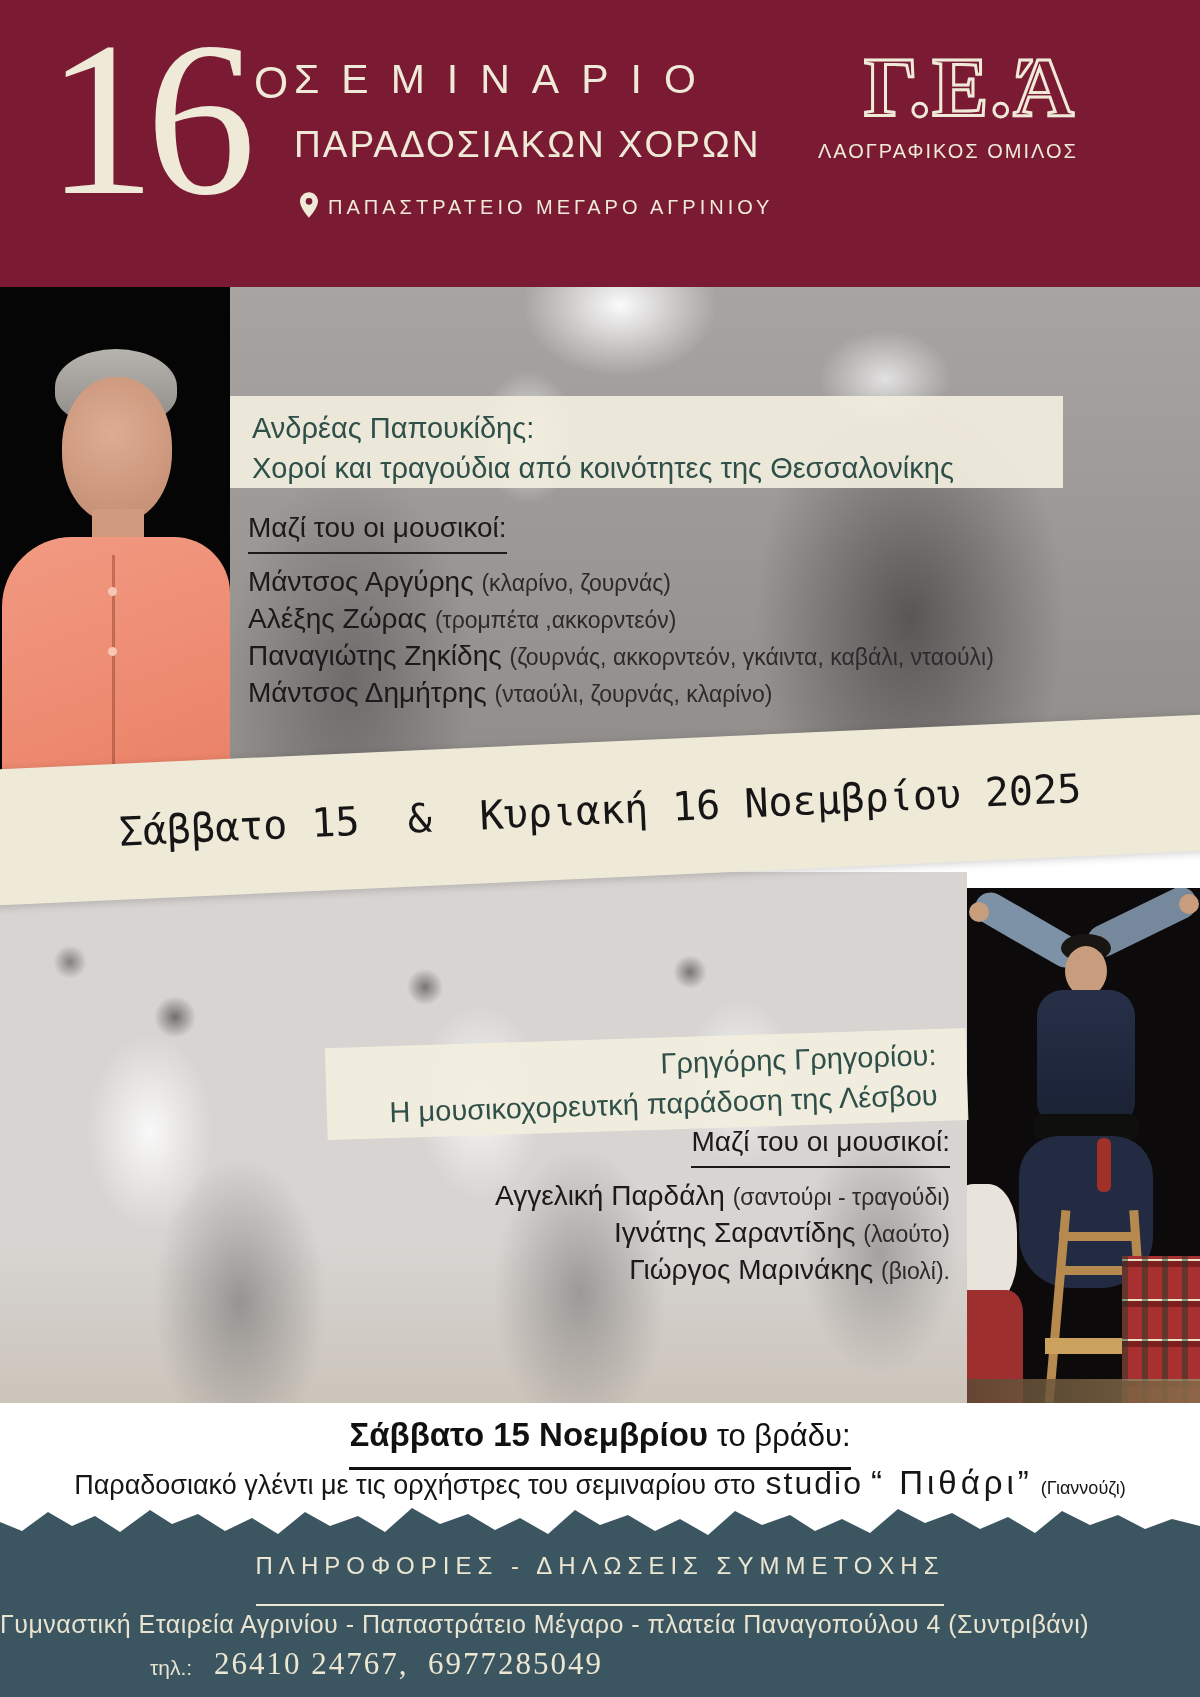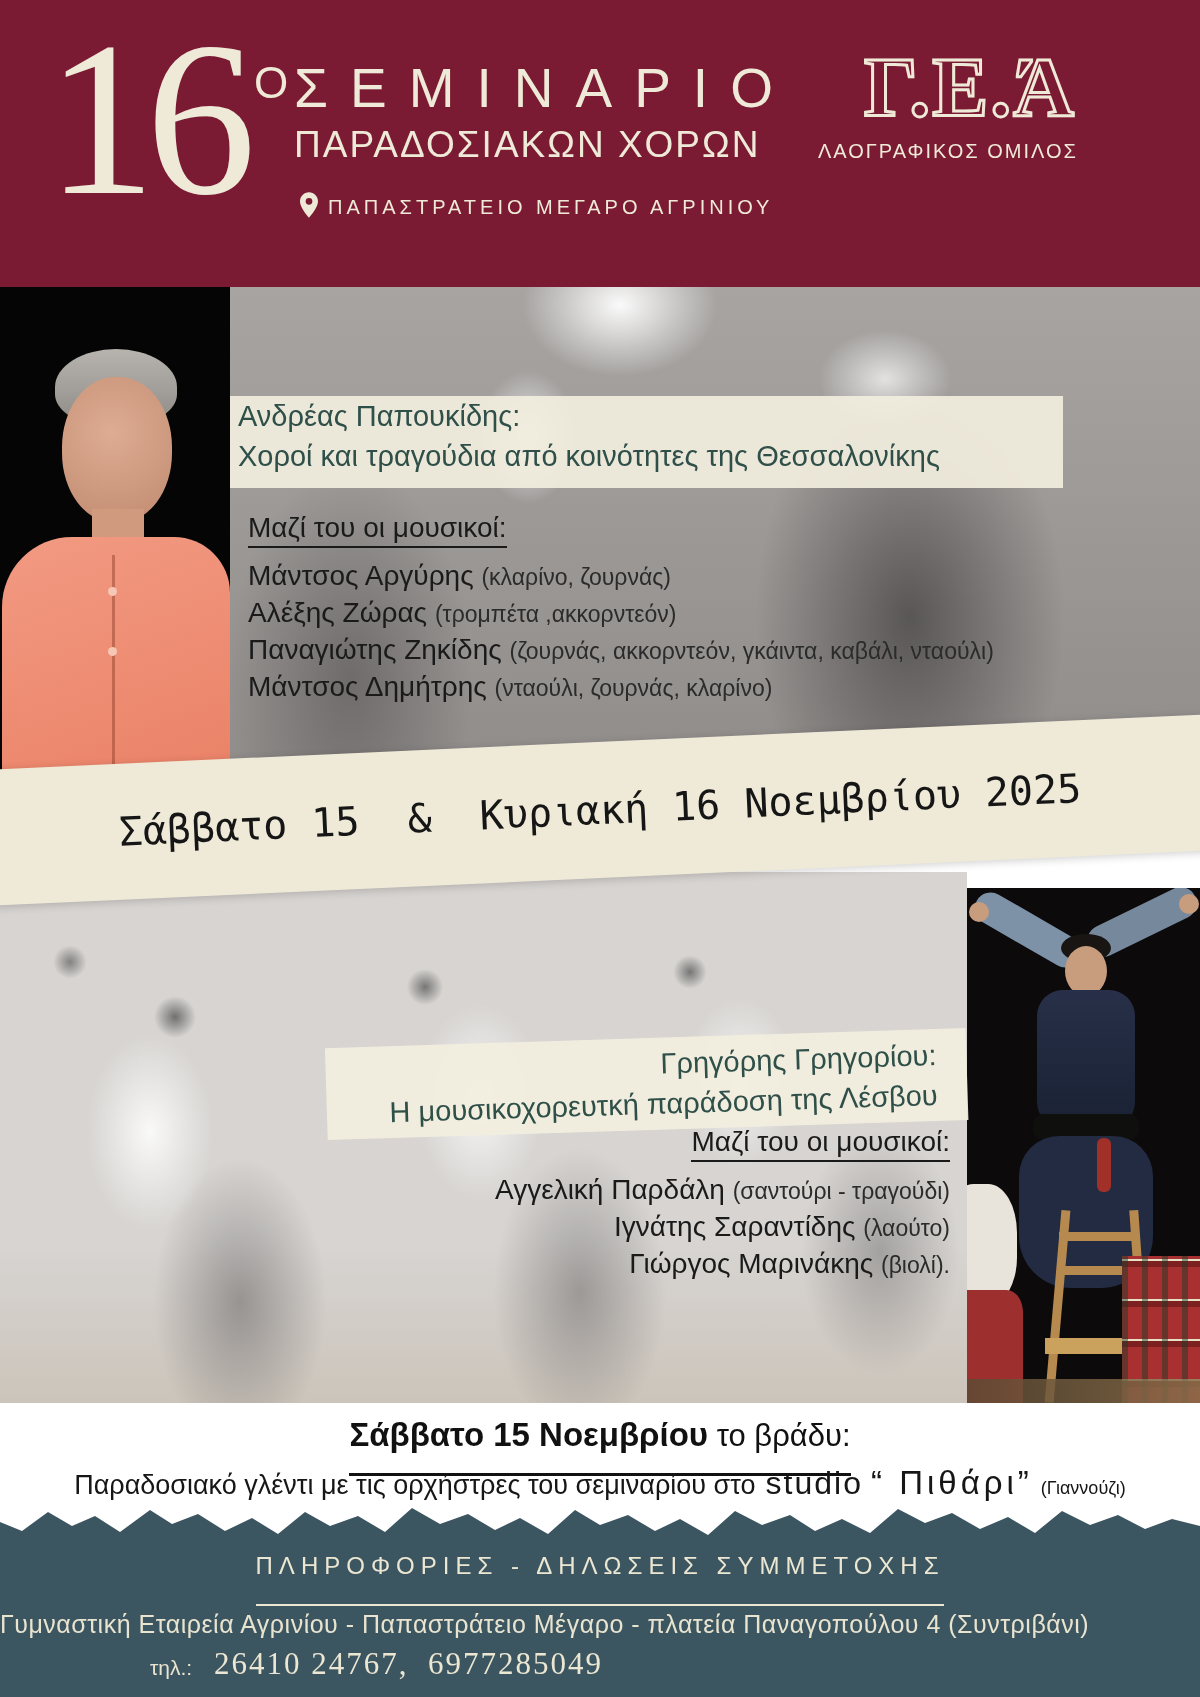--- a/index.html
+++ b/index.html
@@ -7,21 +7,21 @@
   }
   html,body{margin:0;padding:0;background:#e8e8e8;}
   .poster{position:relative;width:1200px;height:1697px;margin:0 auto;background:#ffffff;
           overflow:hidden;font-family:"Liberation Sans",sans-serif;}
 
   
   .hdr{position:absolute;left:0;top:0;width:1200px;height:287px;background:var(--maroon);}
   .n16{position:absolute;left:46px;top:4px;font-family:"Liberation Serif",serif;
        font-size:220px;line-height:1.05;color:var(--cream);letter-spacing:-10px;}
   .ord{position:absolute;left:254px;top:58px;font-size:44px;color:var(--cream);}
-  .t1{position:absolute;left:294px;top:56px;font-size:55px;letter-spacing:22px;color:var(--cream);white-space:nowrap;}
+  .t1{position:absolute;left:294px;top:56px;font-size:41px;letter-spacing:22px;color:var(--cream);white-space:nowrap;}
   .t2{position:absolute;left:294px;top:124px;font-size:37px;letter-spacing:2px;color:var(--cream);white-space:nowrap;}
   .loc{position:absolute;left:300px;top:192px;display:flex;align-items:center;gap:10px;color:var(--cream);}
   .loc-text{font-size:20px;letter-spacing:4px;white-space:nowrap;}
   .logo{position:absolute;left:818px;top:44px;width:304px;}
   .logo-sub{font-size:20px;letter-spacing:2px;color:var(--cream);margin-top:0px;white-space:nowrap;}
 
   
   .portrait{position:absolute;left:0;top:287px;width:230px;height:523px;background:#050505;overflow:hidden;z-index:1;}
   .p-hair{position:absolute;left:55px;top:62px;width:122px;height:76px;border-radius:55% 55% 45% 45%;
           background:linear-gradient(180deg,#b7b4af,#8f8c88);}
@@ -38,25 +38,25 @@
     background-image:
       radial-gradient(ellipse 150px 110px at 390px 18px, rgba(255,255,255,.95), rgba(255,255,255,0) 65%),
       radial-gradient(ellipse 70px 95px at 298px 150px, rgba(246,246,246,.85), rgba(255,255,255,0) 70%),
       radial-gradient(ellipse 95px 70px at 655px 92px, rgba(242,242,242,.8), rgba(255,255,255,0) 70%),
       radial-gradient(ellipse 215px 330px at 680px 330px, rgba(28,24,26,.5), rgba(0,0,0,0) 72%),
       radial-gradient(ellipse 170px 290px at 120px 390px, rgba(40,36,38,.35), rgba(0,0,0,0) 72%),
       linear-gradient(180deg,#a7a4a2,#8e8b89);}
 
   .band1{position:absolute;left:230px;top:396px;width:833px;height:92px;box-sizing:border-box;
          background:rgba(241,237,222,.93);color:var(--teal);z-index:3;
-         display:flex;flex-direction:column;justify-content:flex-start;padding-left:8px;}
+         display:flex;flex-direction:column;justify-content:flex-end;padding-left:22px;}
   .band-line{font-size:29px;line-height:40px;white-space:nowrap;}
 
   .mus1{position:absolute;left:248px;top:512px;z-index:3;color:var(--ink);}
-  .mus-h{display:inline-block;font-size:28px;border-bottom:2px solid #1a1a1a;padding-bottom:2px;margin-bottom:10px;}
+  .mus-h{display:inline-block;font-size:28px;border-bottom:2px solid #1a1a1a;padding-bottom:8px;margin-bottom:10px;}
   .mus-line{font-size:28px;line-height:35px;white-space:nowrap;}
   .inst{font-size:23px;color:#2b2b2b;}
 
   
   .dateband{position:absolute;left:-30px;top:742px;width:1260px;height:136px;background:var(--cream);
             transform:rotate(-2.6deg);z-index:6;display:flex;align-items:center;justify-content:center;
             box-shadow:0 2px 8px rgba(0,0,0,.18);}
   .dateband span{font-family:"DejaVu Sans Mono",monospace;font-size:40px;color:#161616;white-space:pre;}
 
   
@@ -105,21 +105,21 @@
   .band2{position:absolute;left:326px;top:1028px;width:641px;height:92px;box-sizing:border-box;
          background:rgba(241,237,222,.95);transform:rotate(-1.8deg);transform-origin:100% 50%;
          color:var(--teal);z-index:4;display:flex;flex-direction:column;justify-content:center;
          align-items:flex-end;padding-right:30px;}
 
   .mus2{position:absolute;left:420px;width:530px;top:1126px;text-align:right;color:var(--ink);z-index:3;}
   .mus2 .mus-line{white-space:nowrap;}
 
   
   .evening-h{position:absolute;left:0;top:1416px;width:1200px;text-align:center;z-index:2;color:#111;}
-  .eh-wrap{display:inline-block;border-bottom:3px solid #111;padding-bottom:19px;}
+  .eh-wrap{display:inline-block;border-bottom:3px solid #111;padding-bottom:13px;}
   .eh-b{font-size:33px;font-weight:bold;}
   .eh-r{font-size:31px;}
   .evening-l{position:absolute;left:0;top:1464px;width:1200px;text-align:center;color:#161616;z-index:2;white-space:nowrap;}
   .el-a{font-size:27px;}
   .el-studio{font-size:32px;letter-spacing:2px;margin-left:10px;}
   .el-venue{font-size:33px;letter-spacing:4px;margin-left:8px;}
   .el-b{font-size:18px;margin-left:8px;}
 
   
   .tear{position:absolute;left:0;top:1498px;width:1200px;height:46px;z-index:1;}

